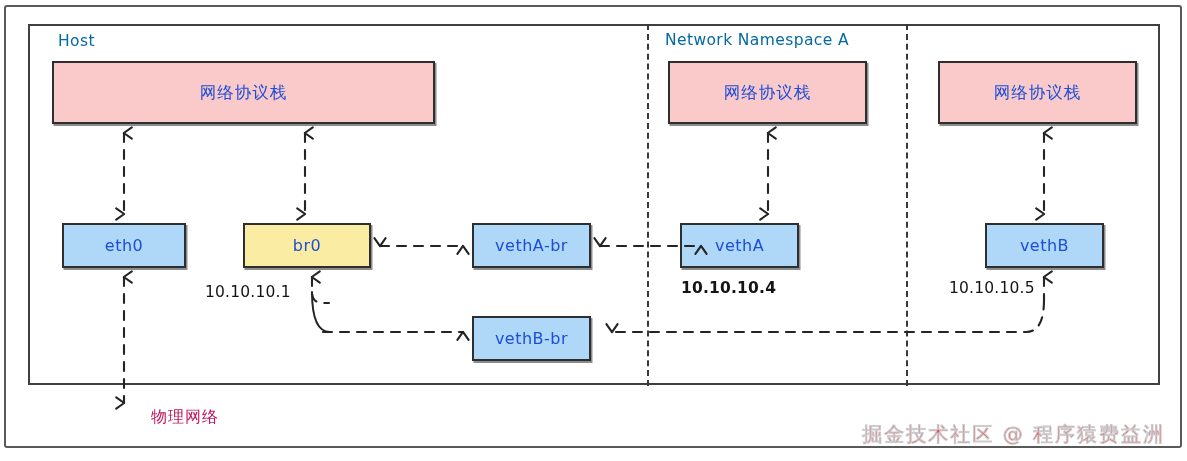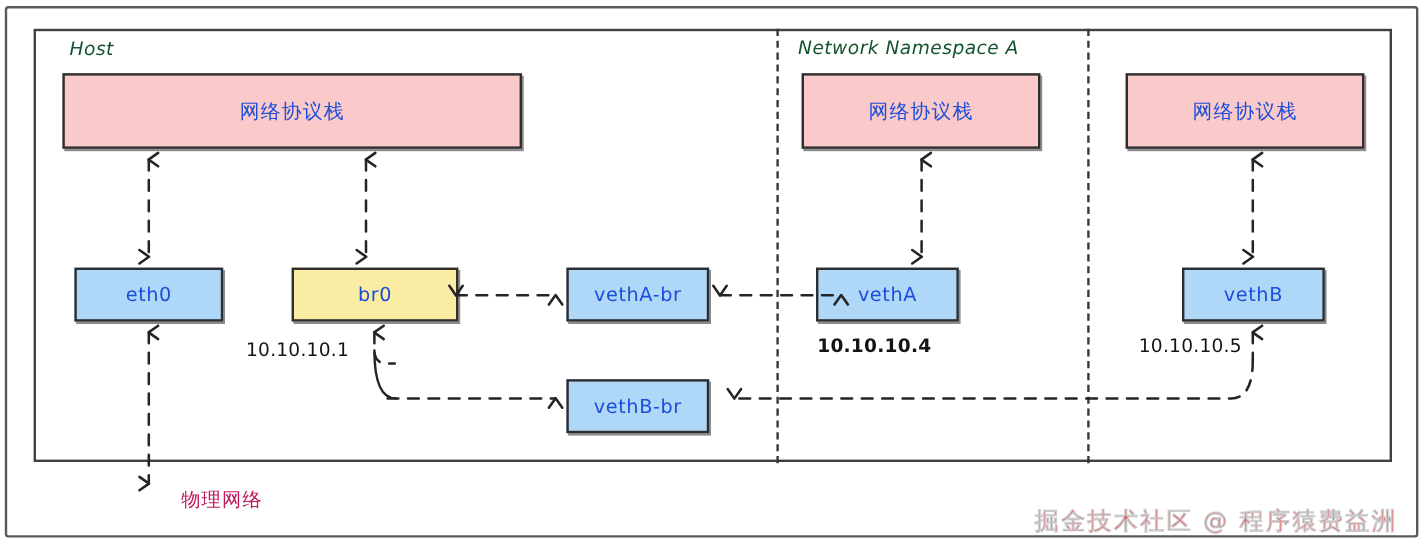--- a/index.html
+++ b/index.html
@@ -11,21 +11,21 @@
   .outer-frame{position:absolute;left:4px;top:5px;width:1178px;height:443px;
       border:2px solid #58595b;border-radius:3px;box-sizing:border-box;background:#fff;}
   .host-box{position:absolute;left:28px;top:24px;width:1132px;height:361px;
       border:2px solid #3f4042;box-sizing:border-box;background:transparent;}
 
   .divider{position:absolute;top:24px;height:362px;width:0;
       border-left:2px dashed #37383a;}
 
   
   .zone-label{position:absolute;font-family:"DejaVu Sans","Liberation Sans",sans-serif;
-      font-style:italic;font-size:15.5px;color:#14532d;white-space:nowrap;letter-spacing:.4px;}
+      font-size:15.5px;color:#0369a1;white-space:nowrap;letter-spacing:.4px;}
 
   
   .node{position:absolute;box-sizing:border-box;border:2px solid #2d2e30;
       display:flex;align-items:center;justify-content:center;
       box-shadow:1.5px 2px 0 rgba(45,46,48,.55);}
   .node span{font-size:16px;color:#1d4ed8;white-space:nowrap;}
   .node.pink{background:#fac9c9;}
   .node.pink span{font-size:16.5px;letter-spacing:1px;}
   .node.blue{background:#aed7f8;}
   .node.yellow{background:#fbeca3;}
@@ -63,21 +63,21 @@
   <div class="node pink" style="left:668px;top:61px;width:199px;height:63px;">
     <span>网络协议栈</span>
   </div>
   <div class="node pink" style="left:938px;top:61px;width:199px;height:63px;">
     <span>网络协议栈</span>
   </div>
 
   <div class="node blue mono" style="left:62px;top:223px;width:124px;height:45px;text-align:right;">
     <span>eth0</span>
   </div>
-  <div class="node yellow mono" style="left:243px;top:223px;width:139px;height:45px;text-align:right;">
+  <div class="node yellow mono" style="left:243px;top:223px;width:128px;height:45px;text-align:right;">
     <span>br0</span>
   </div>
   <div class="node blue mono" style="left:472px;top:316px;width:119px;height:45px;">
     <span>vethB-br</span>
   </div>
   <div class="node blue mono" style="left:472px;top:223px;width:119px;height:45px;">
     <span>vethA-br</span>
   </div>
   <div class="node blue mono" style="left:680px;top:223px;width:119px;height:45px;text-align:right;">
     <span>vethA</span>

